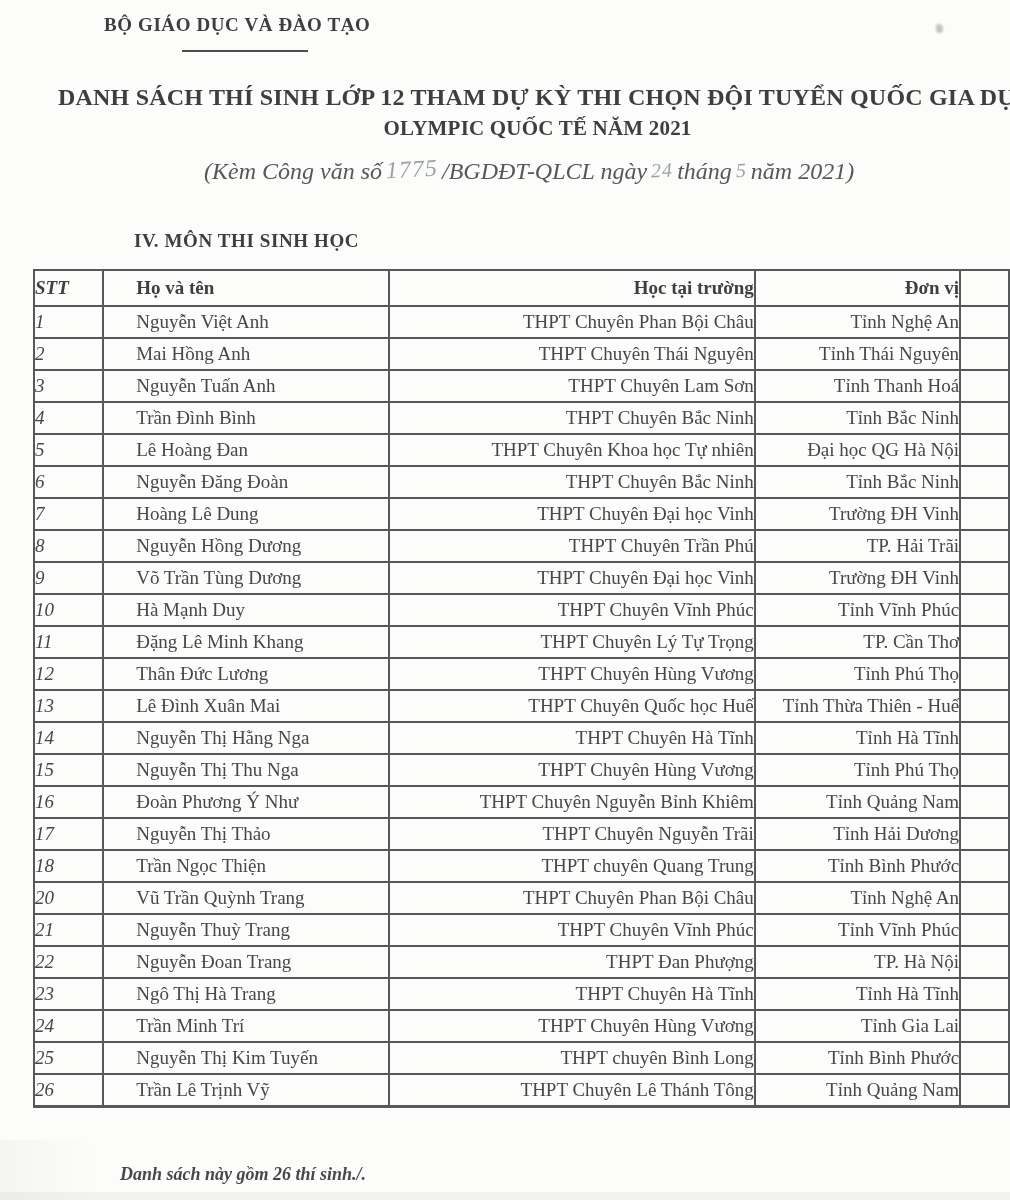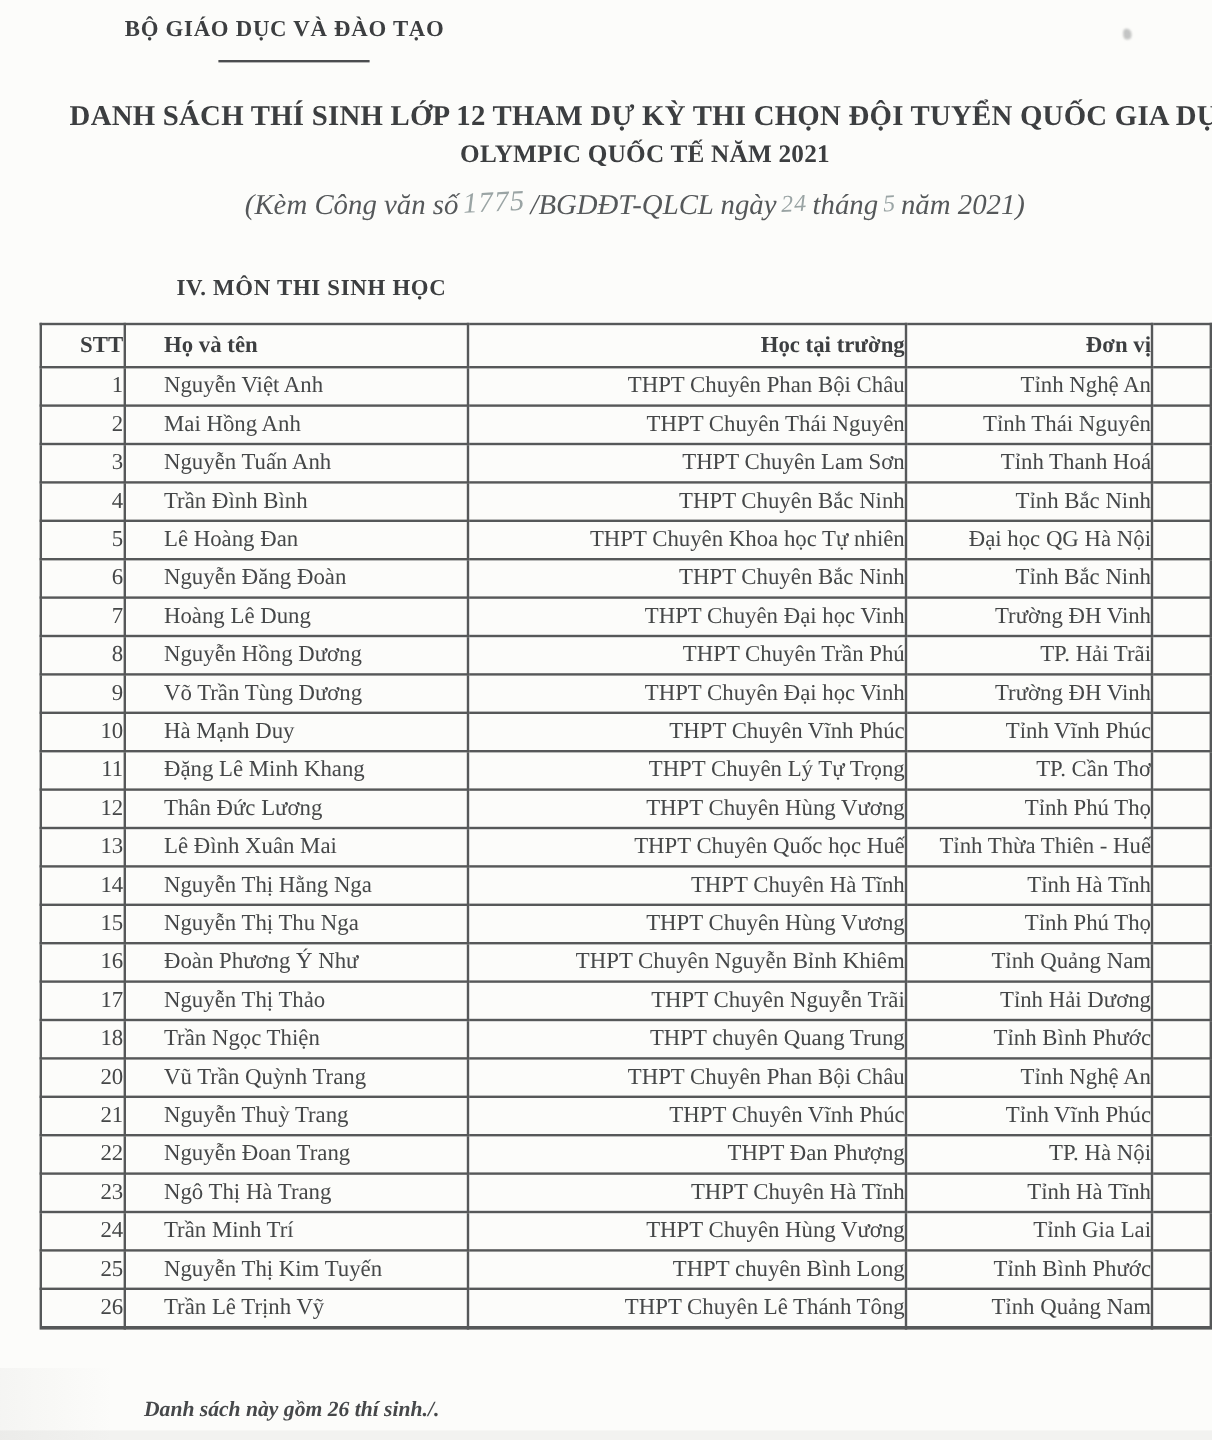--- a/index.html
+++ b/index.html
@@ -79,21 +79,21 @@
     transform: rotate(-3deg) translateY(-2px);
     letter-spacing: 1px;
     padding: 0 4px;
   }
   .hand-small {
     font-size: 20px;
   }
   
   .section-heading {
     position: absolute;
-    left: 147px;
+    left: 134px;
     top: 230px;
     font-size: 19px;
     font-weight: bold;
     letter-spacing: 0.6px;
     color: #3c3e40;
     white-space: nowrap;
   }
   
   .roster-table {
     position: absolute;
@@ -113,21 +113,21 @@
   .roster-table thead th {
     height: 34px;
     font-size: 19px;
     font-weight: bold;
     text-align: center;
     color: #3d3f41;
   }
   .roster-table tbody td {
     height: 30px;
   }
-  .roster-table .col-stt   { width: 78px;  text-align: right; }
+  .roster-table .col-stt   { width: 78px;  text-align: left; font-style: italic; }
   .roster-table .col-name  { width: 275px; text-align: left; padding-left: 32px; }
   .roster-table .col-school{ width: 371px; text-align: right; padding-left: 16px; }
   .roster-table .col-unit  { width: 212px; text-align: right; }
   .roster-table .col-extra { width: 62px; }
   .roster-table { border: 2px solid #565859; border-bottom-width: 3px; }
   
   .footer-note {
     position: absolute;
     left: 120px;
     top: 1164px;

